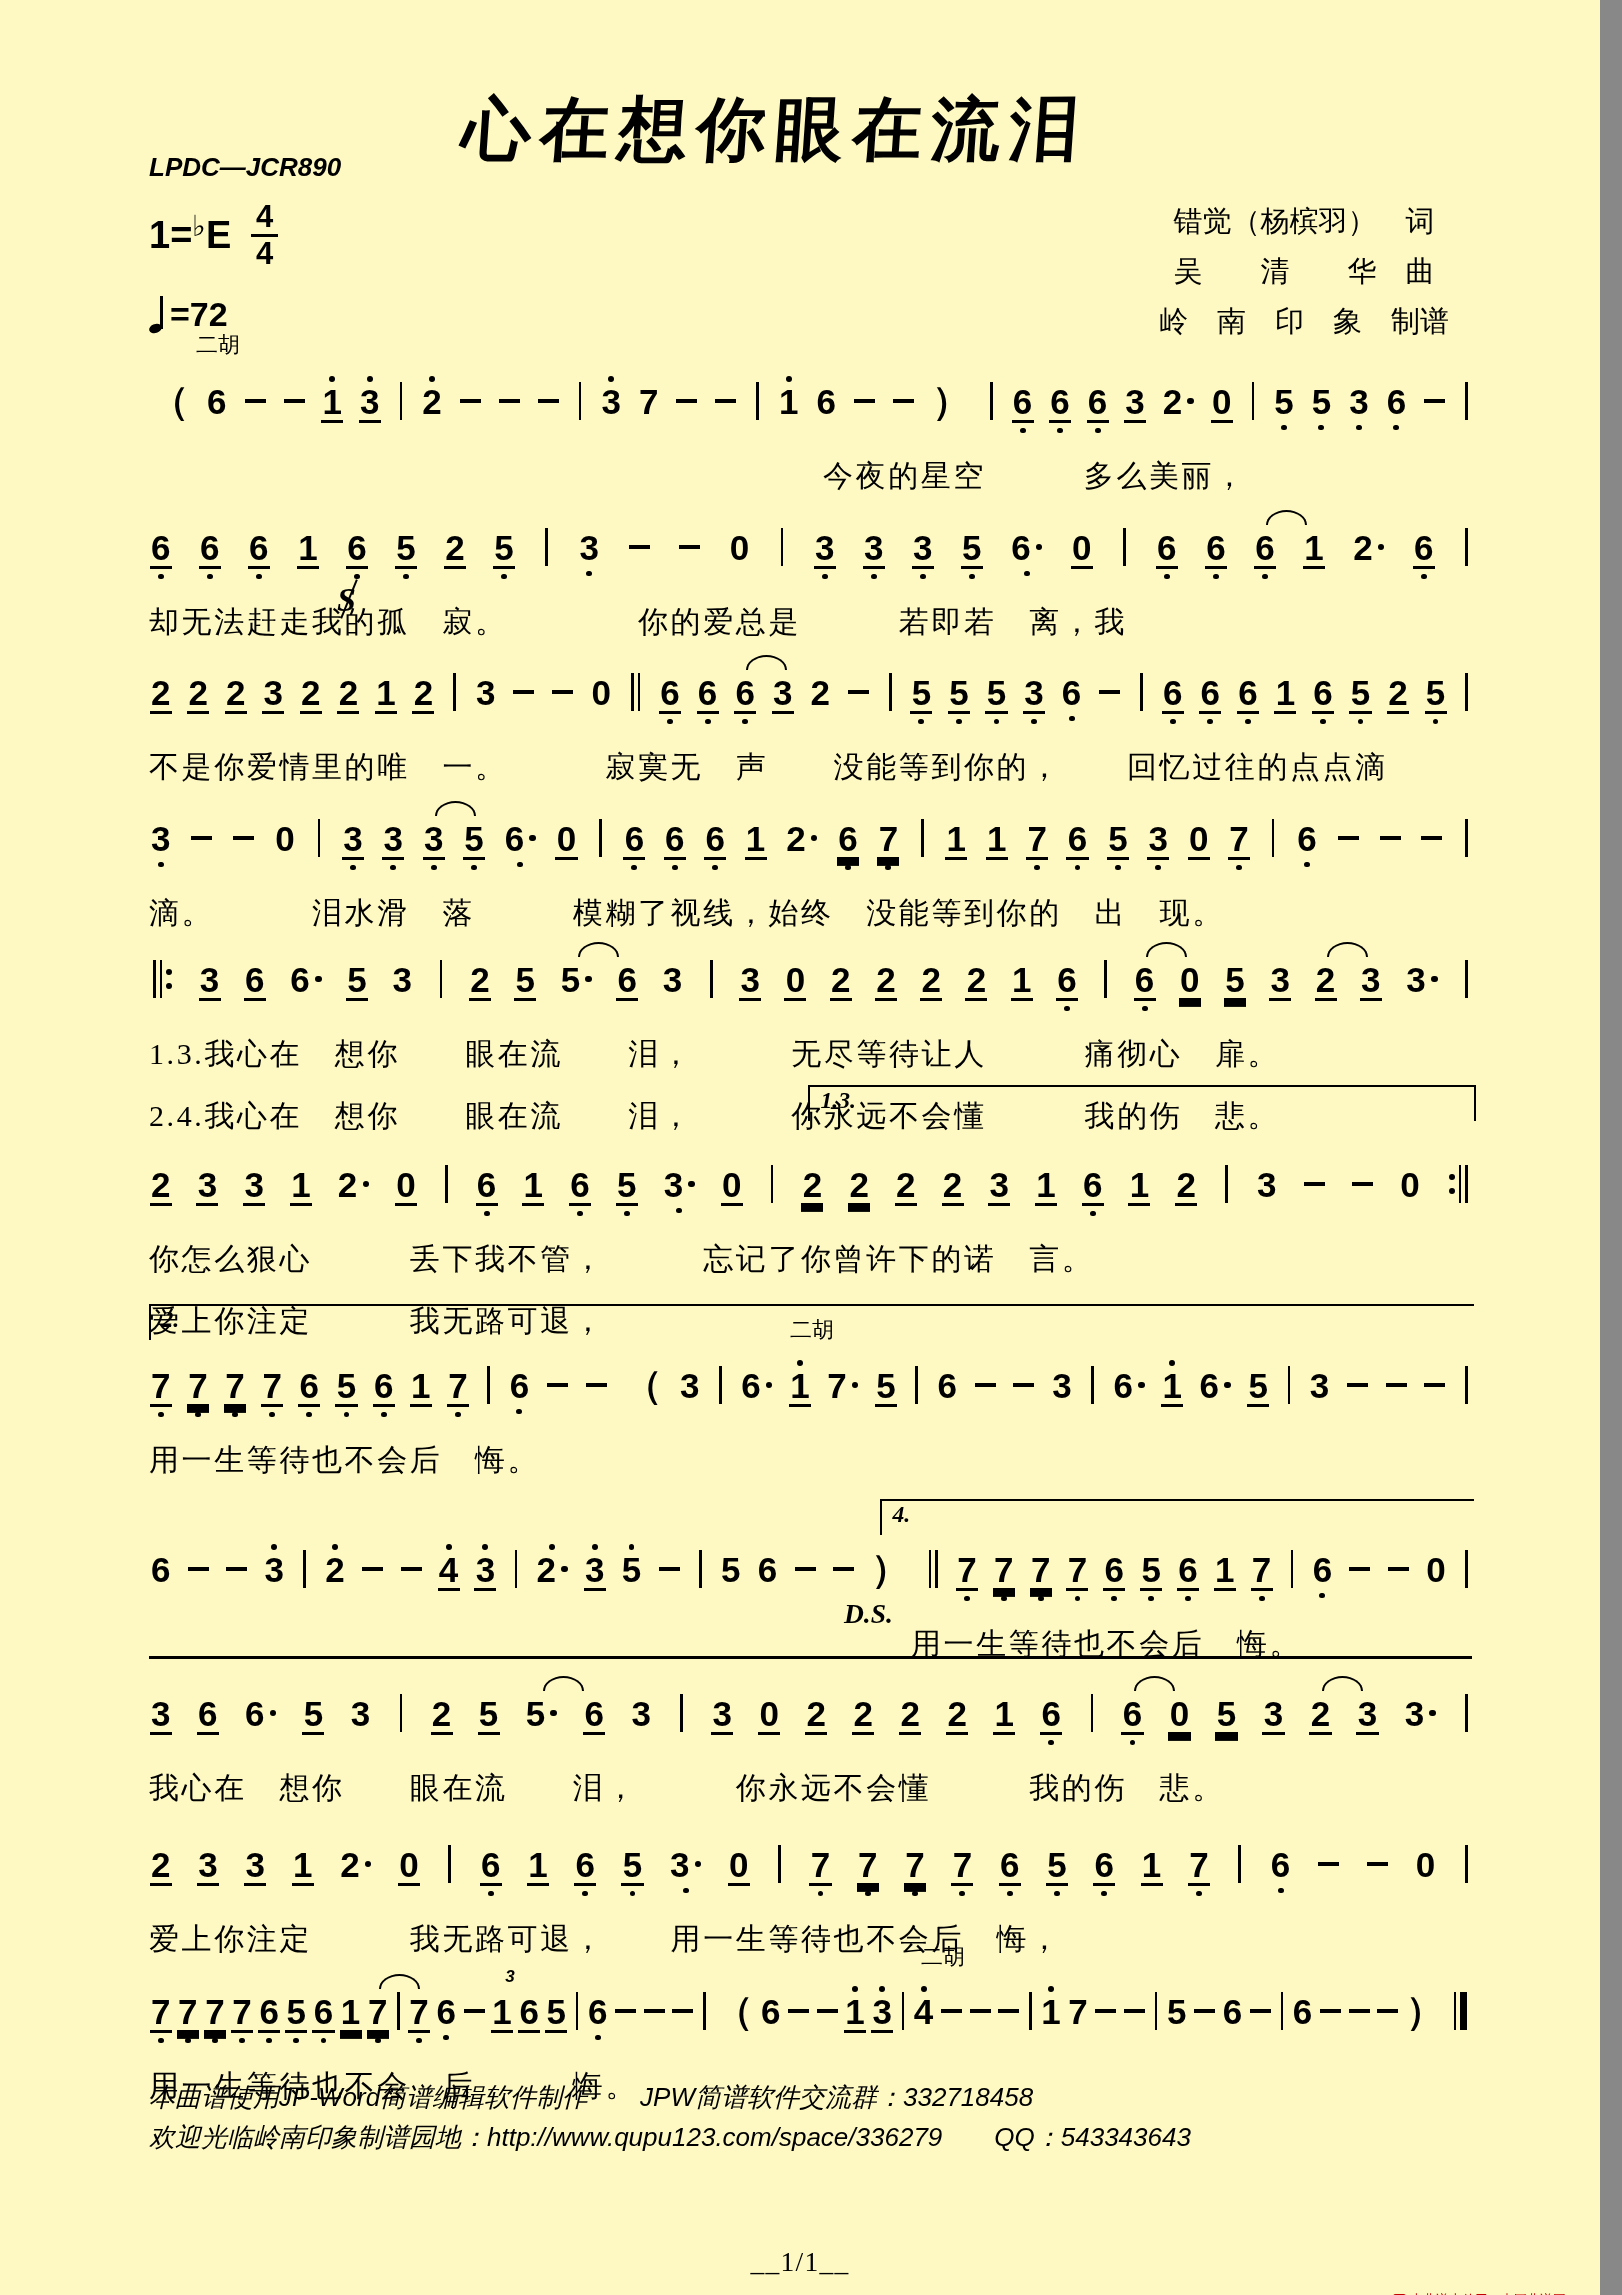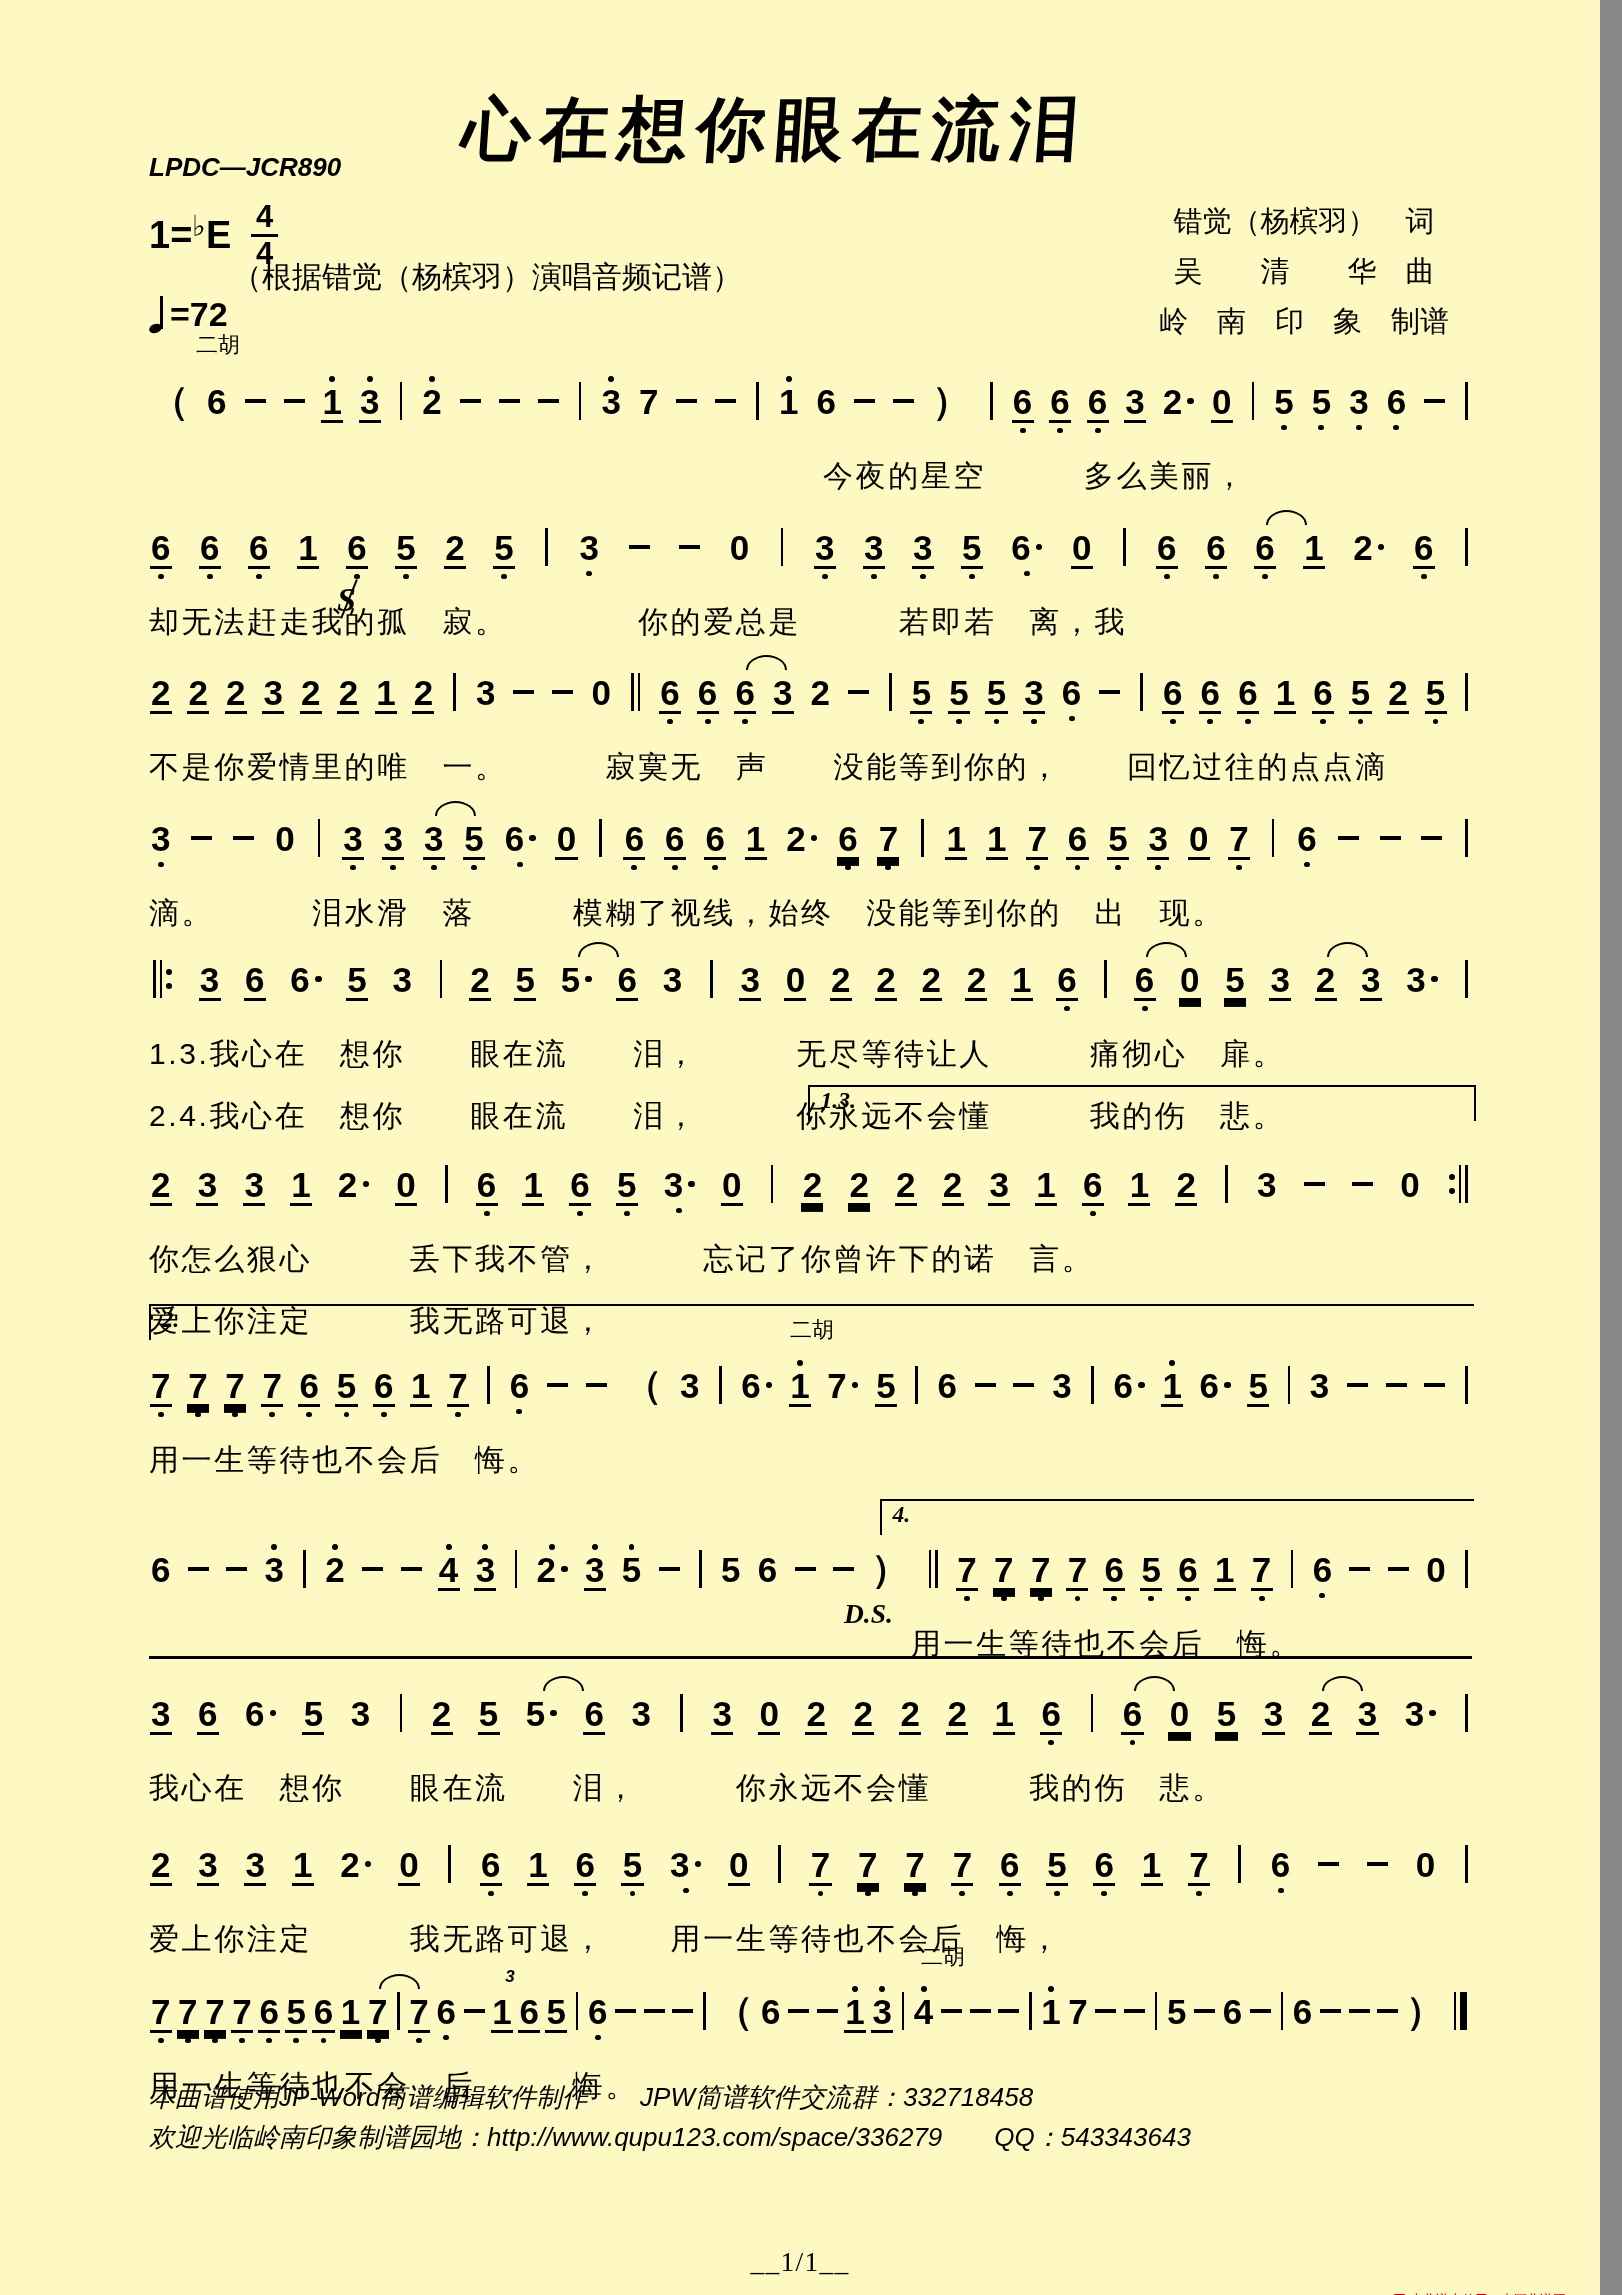--- a/index.html
+++ b/index.html
@@ -46,21 +46,21 @@
   .dash{width:21px;height:4.6px;background:#000;display:inline-block;}
   .bl{width:2.6px;height:38px;background:#000;margin:0 2px;display:inline-block;}
   .BL{width:7.2px;height:38px;background:#000;margin:0 2px;display:inline-block;}
   .rd{display:inline-flex;flex-direction:column;justify-content:center;gap:7.9px;margin:0 2px;height:38px;}
   .rd::before,.rd::after{content:"";width:5.9px;height:5.9px;border-radius:50%;background:#000;}
   .paren .main{font-size:38px;font-weight:bold;}
   .arc{position:absolute;left:55%;top:2.6px;width:37px;height:13px;border:2px solid #000;
        border-bottom:none;border-radius:50% 50% 0 0/100% 100% 0 0;z-index:2;}
   .tri{position:absolute;left:65%;top:-3.9px;font-style:italic;font-weight:bold;font-size:17px;}
   .tri::before{content:"3";}
-  .lyric{margin-top:3.9px;font-size:30px;font-family:Liberation Sans, sans-serif;
+  .lyric{margin-top:3.9px;font-size:30px;font-family:Liberation Serif, serif;
          letter-spacing:2.6px;white-space:pre;line-height:58px;}
 
   
   .sys0{top:361px;}  .sys1{top:507px;}  .sys2{top:652px;}  .sys3{top:798px;}
   .sys4{top:939px;} .sys5{top:1144px;} .sys6{top:1345px;} .sys7{top:1529px;}
   .sys8{top:1673px;} .sys9{top:1824px;} .sys10{top:1971px;}
   .sys0 .lyric{padding-left:674px;}
   .sys7 .lyric{padding-left:762px;}
 
   
@@ -110,21 +110,20 @@
       <span class="fbar"></span>
       <span>4</span>
     </span>
   </div>
 
   <div class="abs tempo">
     <span class="qn"></span>
     <span>=72</span>
   </div>
 
-  <div class="abs subtitle">（根据错觉（杨槟羽）演唱音频记谱）</div>
   <div class="abs credits">错觉（杨槟羽）　词
 吴　　清　　华　曲
 岭　南　印　象　制谱</div>
 
   <div class="abs erhu erhu1">二胡</div>
   <div class="abs erhu erhu2">二胡</div>
   <div class="abs erhu erhu3">二胡</div>
 
   <div class="volta volta13">
     <span class="vlabel">1.3.</span>

